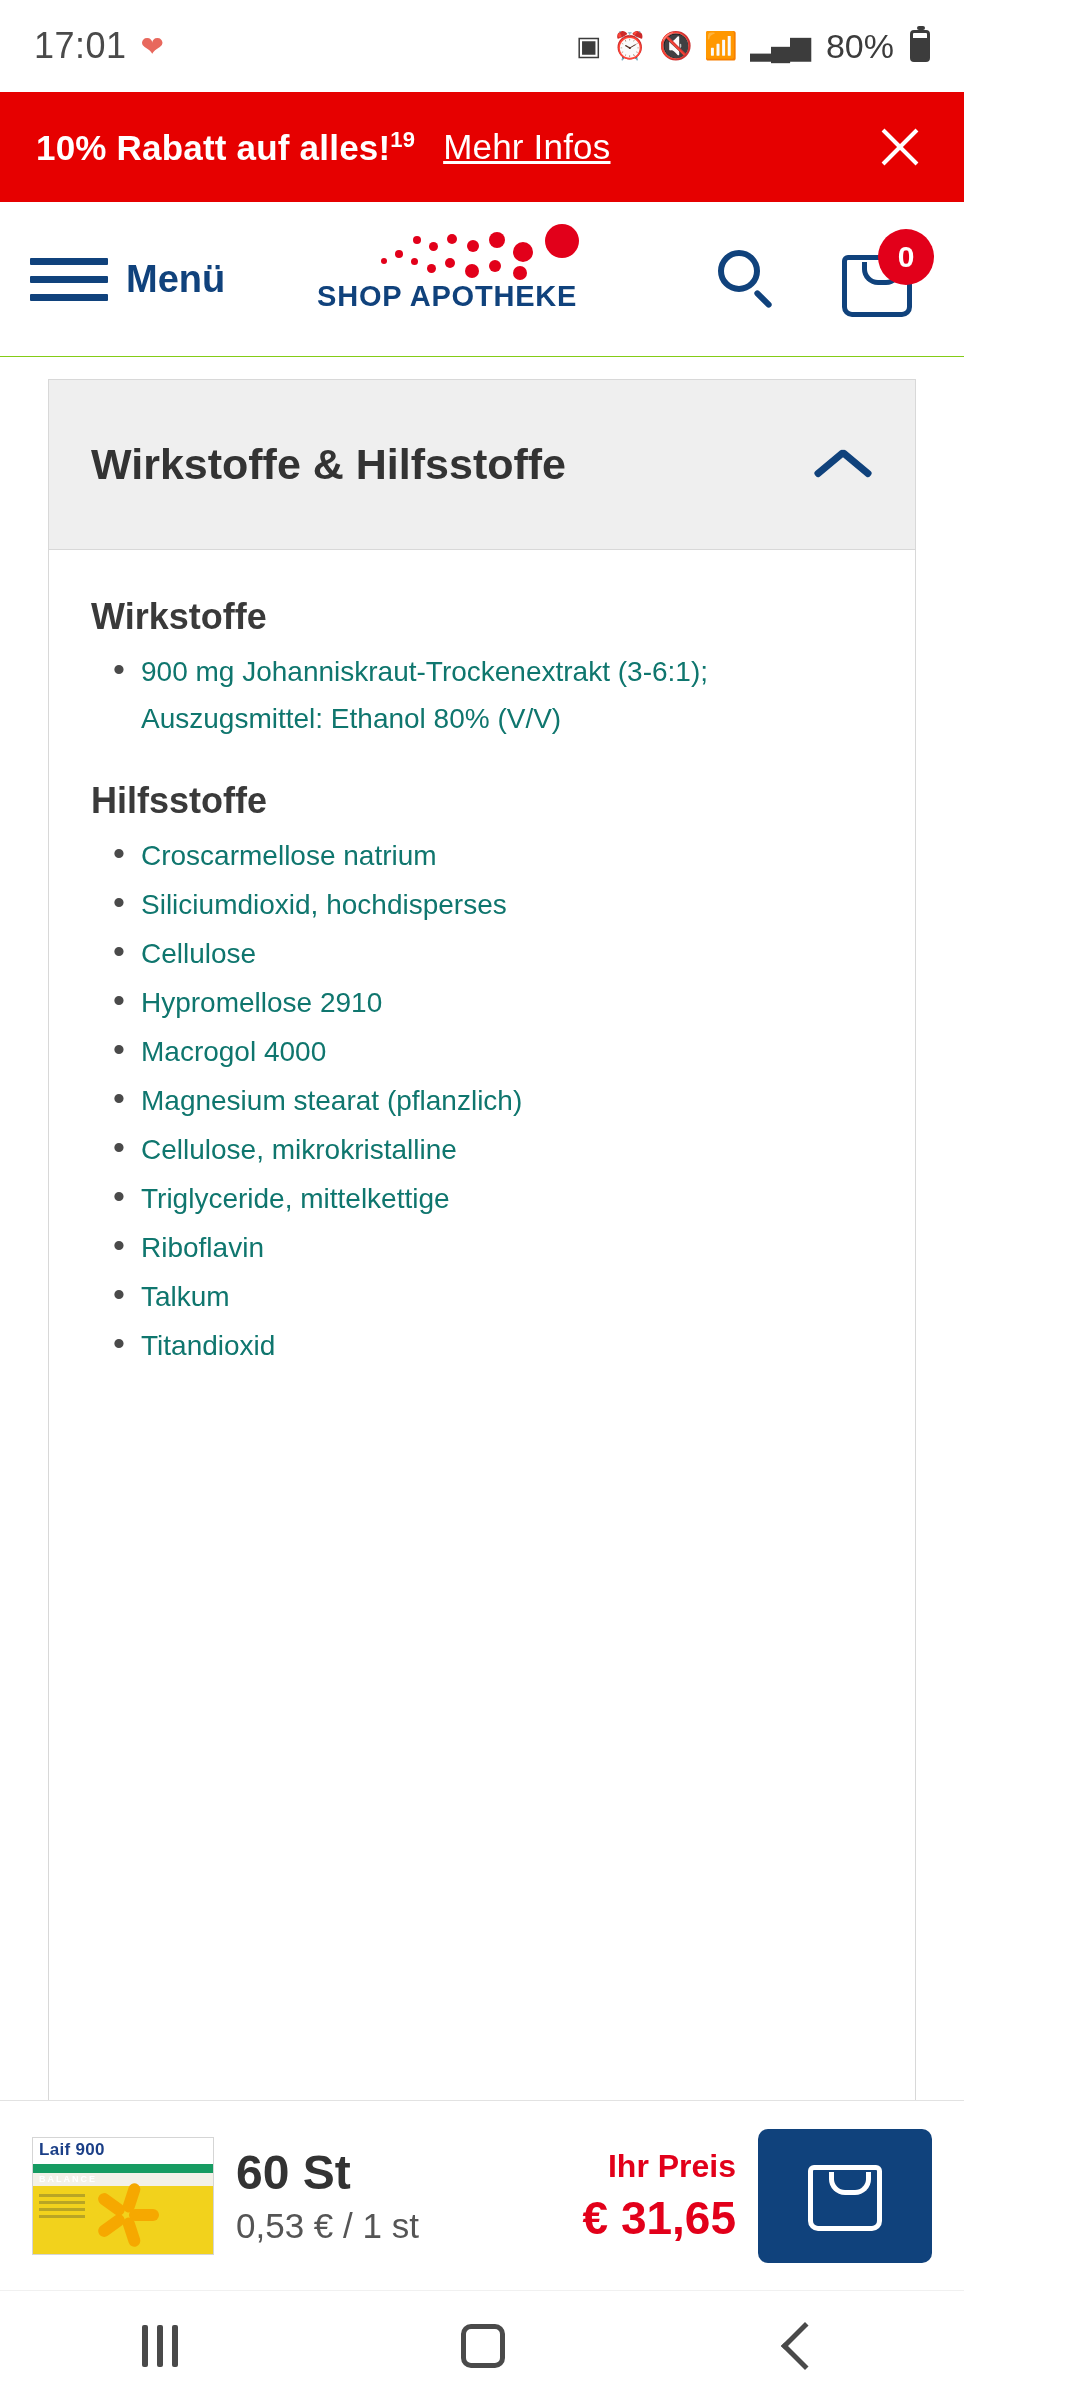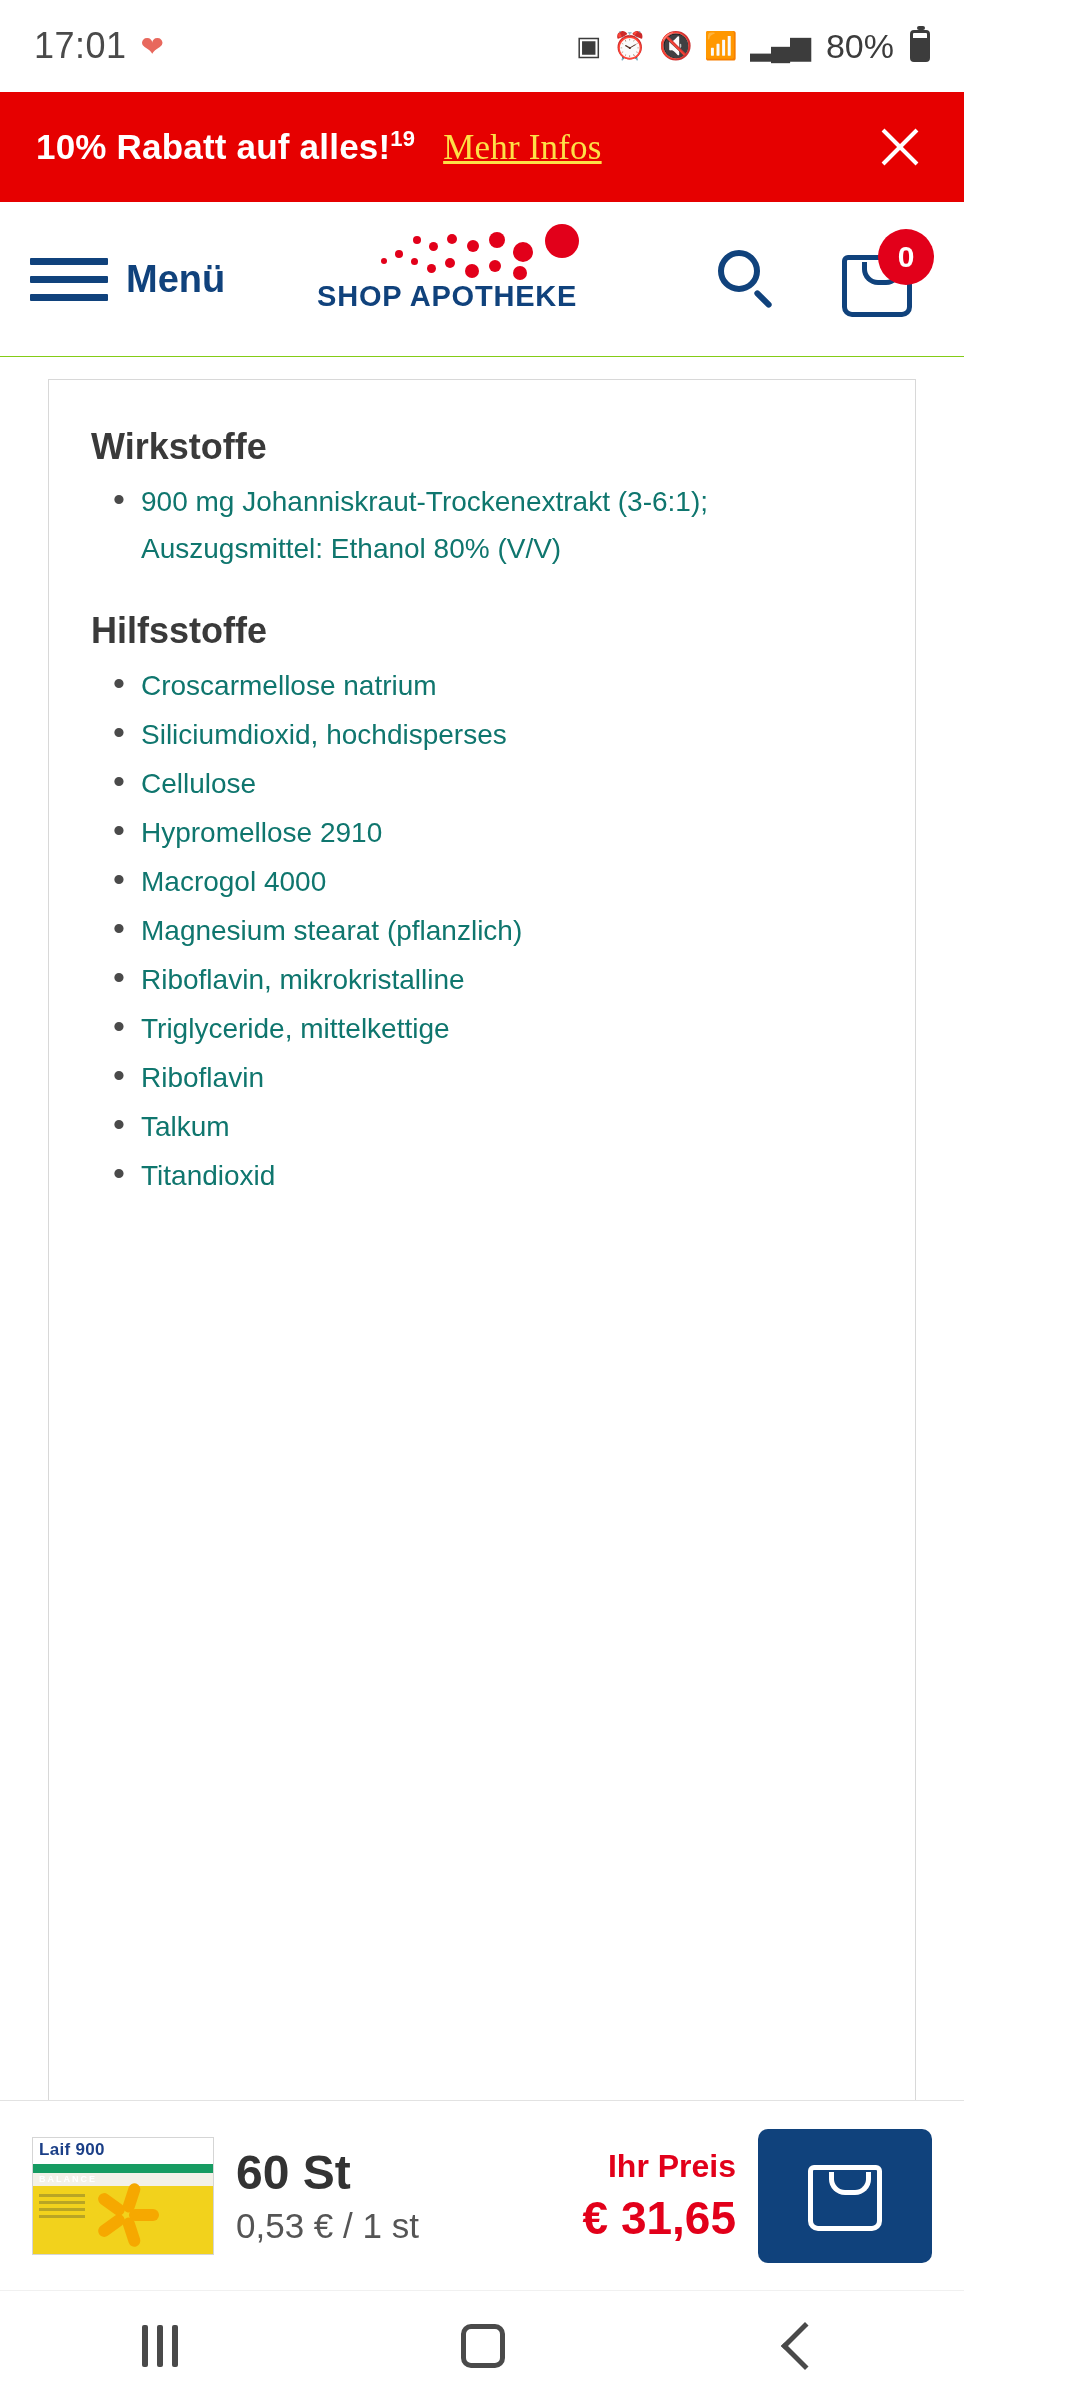--- a/index.html
+++ b/index.html
@@ -83,22 +83,21 @@
   .promo-sup {
     font-size: 22px;
     vertical-align: super;
     font-weight: bold;
   }
   .promo-link {
     font-size: 35px;
     font-weight: normal;
     text-decoration: underline;
     margin-left: 18px;
-    color: #fde047;
-    font-family: Liberation Serif, serif;
+    color: #ffffff;
   }
   .promo-close {
     margin-left: auto;
     width: 56px; height: 56px;
     position: relative;
     cursor: pointer;
   }
   .promo-close:before, .promo-close:after {
     content: "";
     position: absolute;
@@ -458,35 +457,39 @@
     </div>
 
     <div class="cart-btn">
       <div class="bag"></div>
       <div class="cart-badge">0</div>
     </div>
   </div>
 
   <div class="content">
     <div class="panel">
+      <div class="panel-head">
+        <div class="panel-title">Wirkstoffe &amp; Hilfsstoffe</div>
+        <div class="chev"></div>
+      </div>
       <div class="panel-body">
         <div class="sec-title">Wirkstoffe</div>
         <ul class="ing">
           <li>900 mg Johanniskraut-Trockenextrakt (3-6:1); Auszugsmittel: Ethanol 80% (V/V)</li>
         </ul>
 
         <div class="sec-title">Hilfsstoffe</div>
         <ul class="ing hilfs">
           <li>Croscarmellose natrium</li>
           <li>Siliciumdioxid, hochdisperses</li>
           <li>Cellulose</li>
           <li>Hypromellose 2910</li>
           <li>Macrogol 4000</li>
           <li>Magnesium stearat (pflanzlich)</li>
-          <li>Riboflavin, mikrokristalline</li>
+          <li>Cellulose, mikrokristalline</li>
           <li>Triglyceride, mittelkettige</li>
           <li>Riboflavin</li>
           <li>Talkum</li>
           <li>Titandioxid</li>
         </ul>
       </div>
     </div>
   </div>
 
   <div class="buybar">

